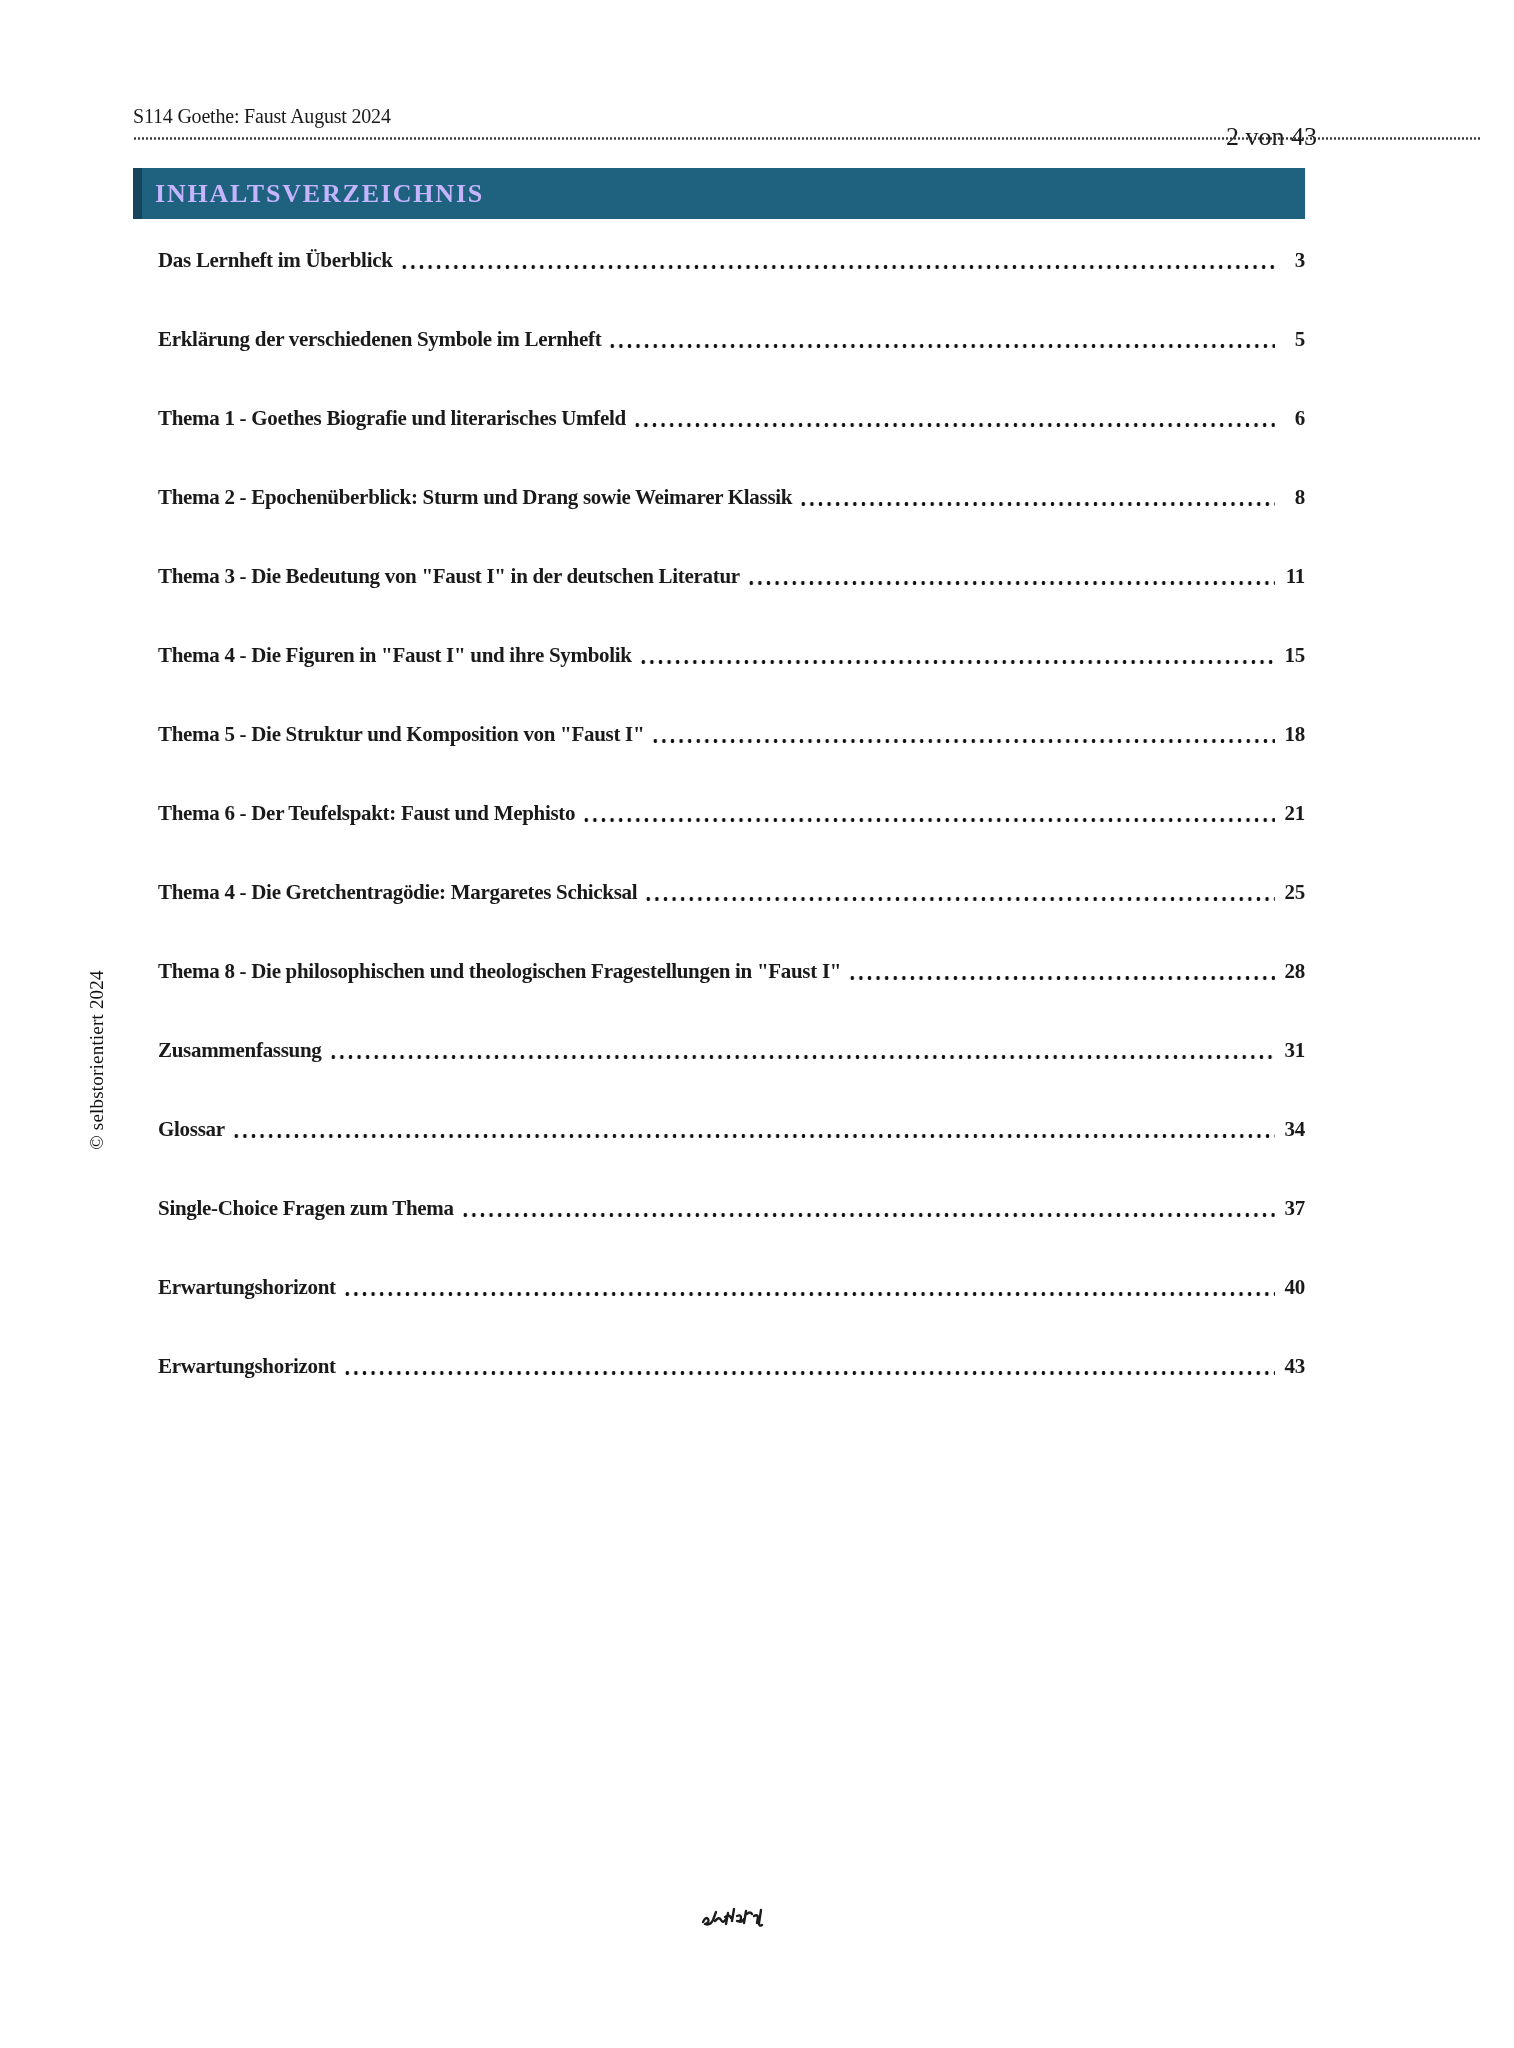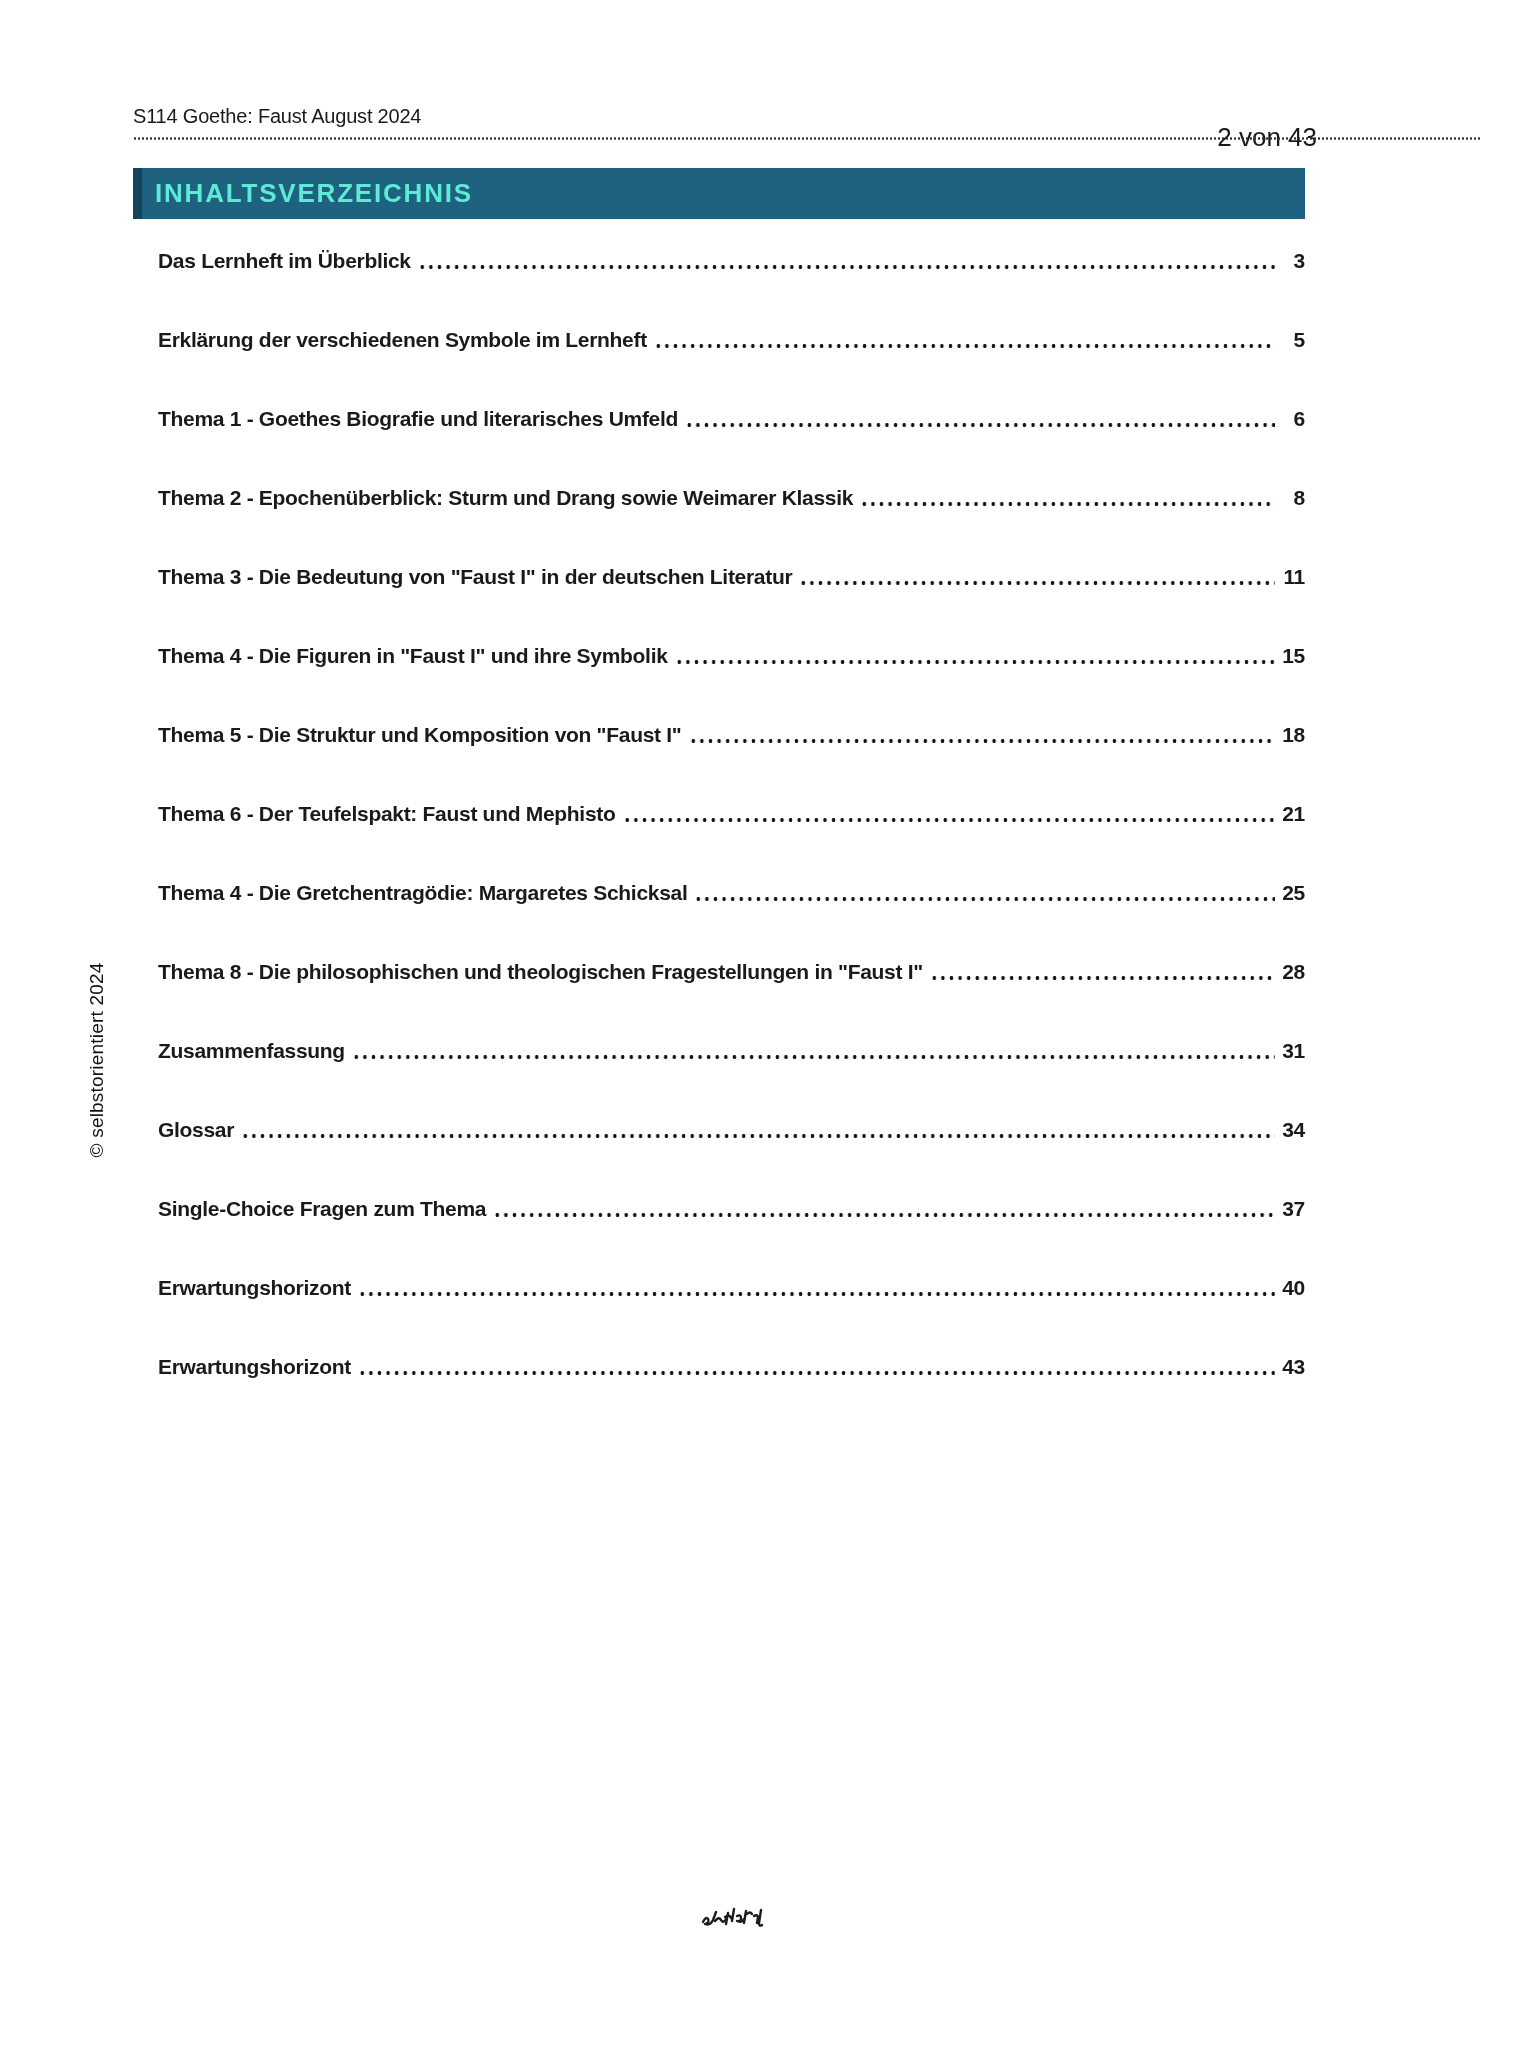--- a/index.html
+++ b/index.html
@@ -1,19 +1,19 @@
 <!DOCTYPE html>
 <html lang="de"><head>
 <meta charset="utf-8">
 <style>
   * { margin:0; padding:0; box-sizing:border-box; }
   html,body { background:#ffffff; }
   .page {
     position:relative; width:1514px; height:2048px; background:#ffffff;
-    font-family:Liberation Sans, sans-serif; color:#1a1a1a; overflow:hidden;
+    font-family:Liberation Serif, serif; color:#1a1a1a; overflow:hidden;
   }
   .header-left {
     position:absolute; left:133px; top:105px;
     font-size:20px; font-weight:500; letter-spacing:-0.2px; white-space:nowrap;
   }
   .header-right {
     position:absolute; top:122px; right:197px;
     font-size:26px; font-weight:500; white-space:nowrap;
   }
   .header-rule {
@@ -55,21 +55,21 @@
 
 <div class="page">
 
   <div class="header-left">S114 Goethe: Faust August 2024</div>
 
   <div class="header-right">2 von 43</div>
 
   <div class="header-rule"></div>
 
   <div class="banner" style="background: rgb(30, 98, 128); border-left-color: rgb(21, 69, 92);">
-    <span class="banner-title" style="color: #5eead4;">INHALTSVERZEICHNIS</span>
+    <span class="banner-title" style="color: #c4b5fd;">INHALTSVERZEICHNIS</span>
   </div>
 
   <div class="toc">
     <div class="toc-row">
       <span class="toc-label">Das Lernheft im Überblick</span>
       <span class="toc-leader"></span>
       <span class="toc-page">3</span>
     </div>
 
     <div class="toc-row">

